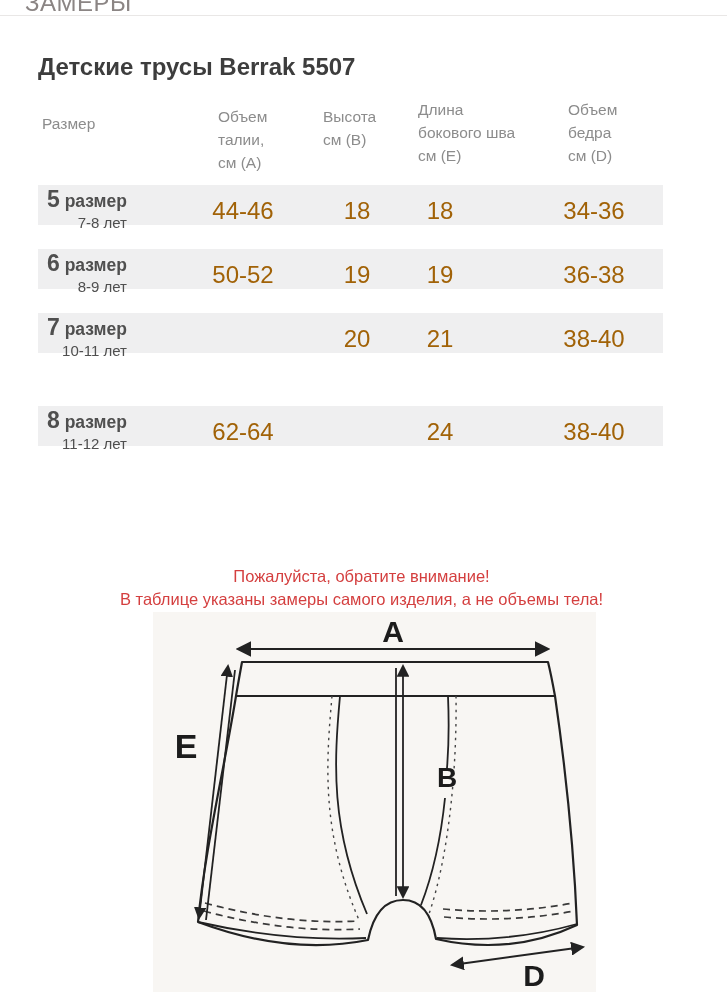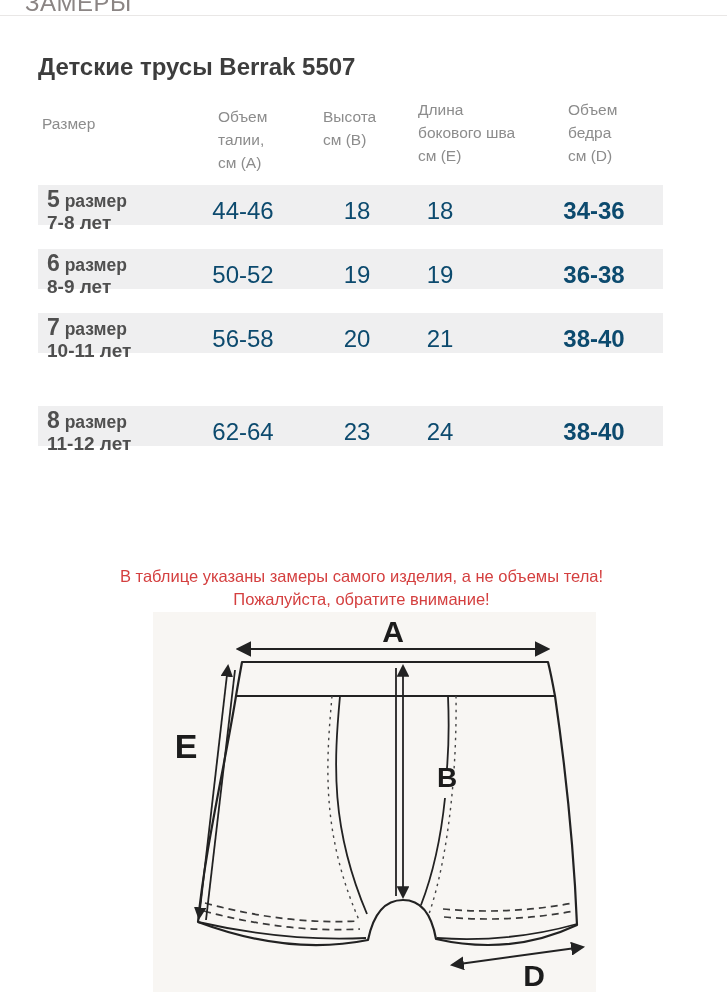--- a/index.html
+++ b/index.html
@@ -36,33 +36,34 @@
   .th-size{left:42px;top:112px;}
   .th-waist{left:218px;top:105px;}
   .th-height{left:323px;top:105px;}
   .th-side{left:418px;top:98px;}
   .th-hip{left:568px;top:98px;}
 
   
   .trow{
     position:absolute;left:38px;width:625px;height:40px;
     background:#efeff0;
+    text-align:right;
   }
   .trow .size-cell{position:absolute;left:9px;top:3px;color:#4f4f4f;}
   .size-cell .l1{font-size:17.5px;line-height:23px;font-weight:700;}
   .size-cell .l1 .num{font-size:23px;font-weight:700;}
-  .size-cell .l2{font-size:19px;line-height:20px;font-weight:700;}
+  .size-cell .l2{font-size:15px;line-height:20px;font-weight:400;}
   .trow .val{
     position:absolute;top:0;height:52px;display:flex;align-items:center;justify-content:center;
-    font-size:24px;color:#0c4a6e;font-weight:400;
+    font-size:24px;color:#a16207;font-weight:400;
   }
   .val.c2{left:130px;width:150px;}
   .val.c3{left:269px;width:100px;}
   .val.c4{left:352px;width:100px;}
-  .val.c5{left:481px;width:150px;font-weight:bold;}
+  .val.c5{left:481px;width:150px;}
   .row-0{top:185px;} .row-1{top:249px;} .row-2{top:313px;} .row-3{top:377px;margin-top:29px;}
 
   
   .notice{
     position:absolute;left:30px;top:565px;width:663px;
     text-align:center;color:#d43f3f;
     font-size:16.5px;line-height:23px;
   }
 
   
@@ -121,40 +122,38 @@
     <div class="val c3">19</div>
     <div class="val c4">19</div>
     <div class="val c5">36-38</div>
   </div>
 
   <div class="trow row-2">
     <div class="size-cell">
       <div class="l1"><span class="num">7</span> <span>размер</span></div>
       <div class="l2">10-11 лет</div>
     </div>
-    <div class="val c2">56-58</div>
     <div class="val c3">20</div>
     <div class="val c4">21</div>
     <div class="val c5">38-40</div>
   </div>
 
   <div class="trow row-3">
     <div class="size-cell">
       <div class="l1"><span class="num">8</span> <span>размер</span></div>
       <div class="l2">11-12 лет</div>
     </div>
     <div class="val c2">62-64</div>
-    <div class="val c3">23</div>
     <div class="val c4">24</div>
     <div class="val c5">38-40</div>
   </div>
 
   <div class="notice">
+    <div>Пожалуйста, обратите внимание!</div>
     <div>В таблице указаны замеры самого изделия, а не объемы тела!</div>
-    <div>Пожалуйста, обратите внимание!</div>
   </div>
 
   <div class="diagram-panel">
     <svg viewBox="0 0 443 380" xmlns="http://www.w3.org/2000/svg">
       <defs>
         <marker id="ah" viewBox="0 0 10 10" refX="8.5" refY="5" markerWidth="7" markerHeight="7" orient="auto-start-reverse">
           <path d="M0,0 L10,5 L0,10 Z" fill="#222222"></path>
         </marker>
       </defs>
 

